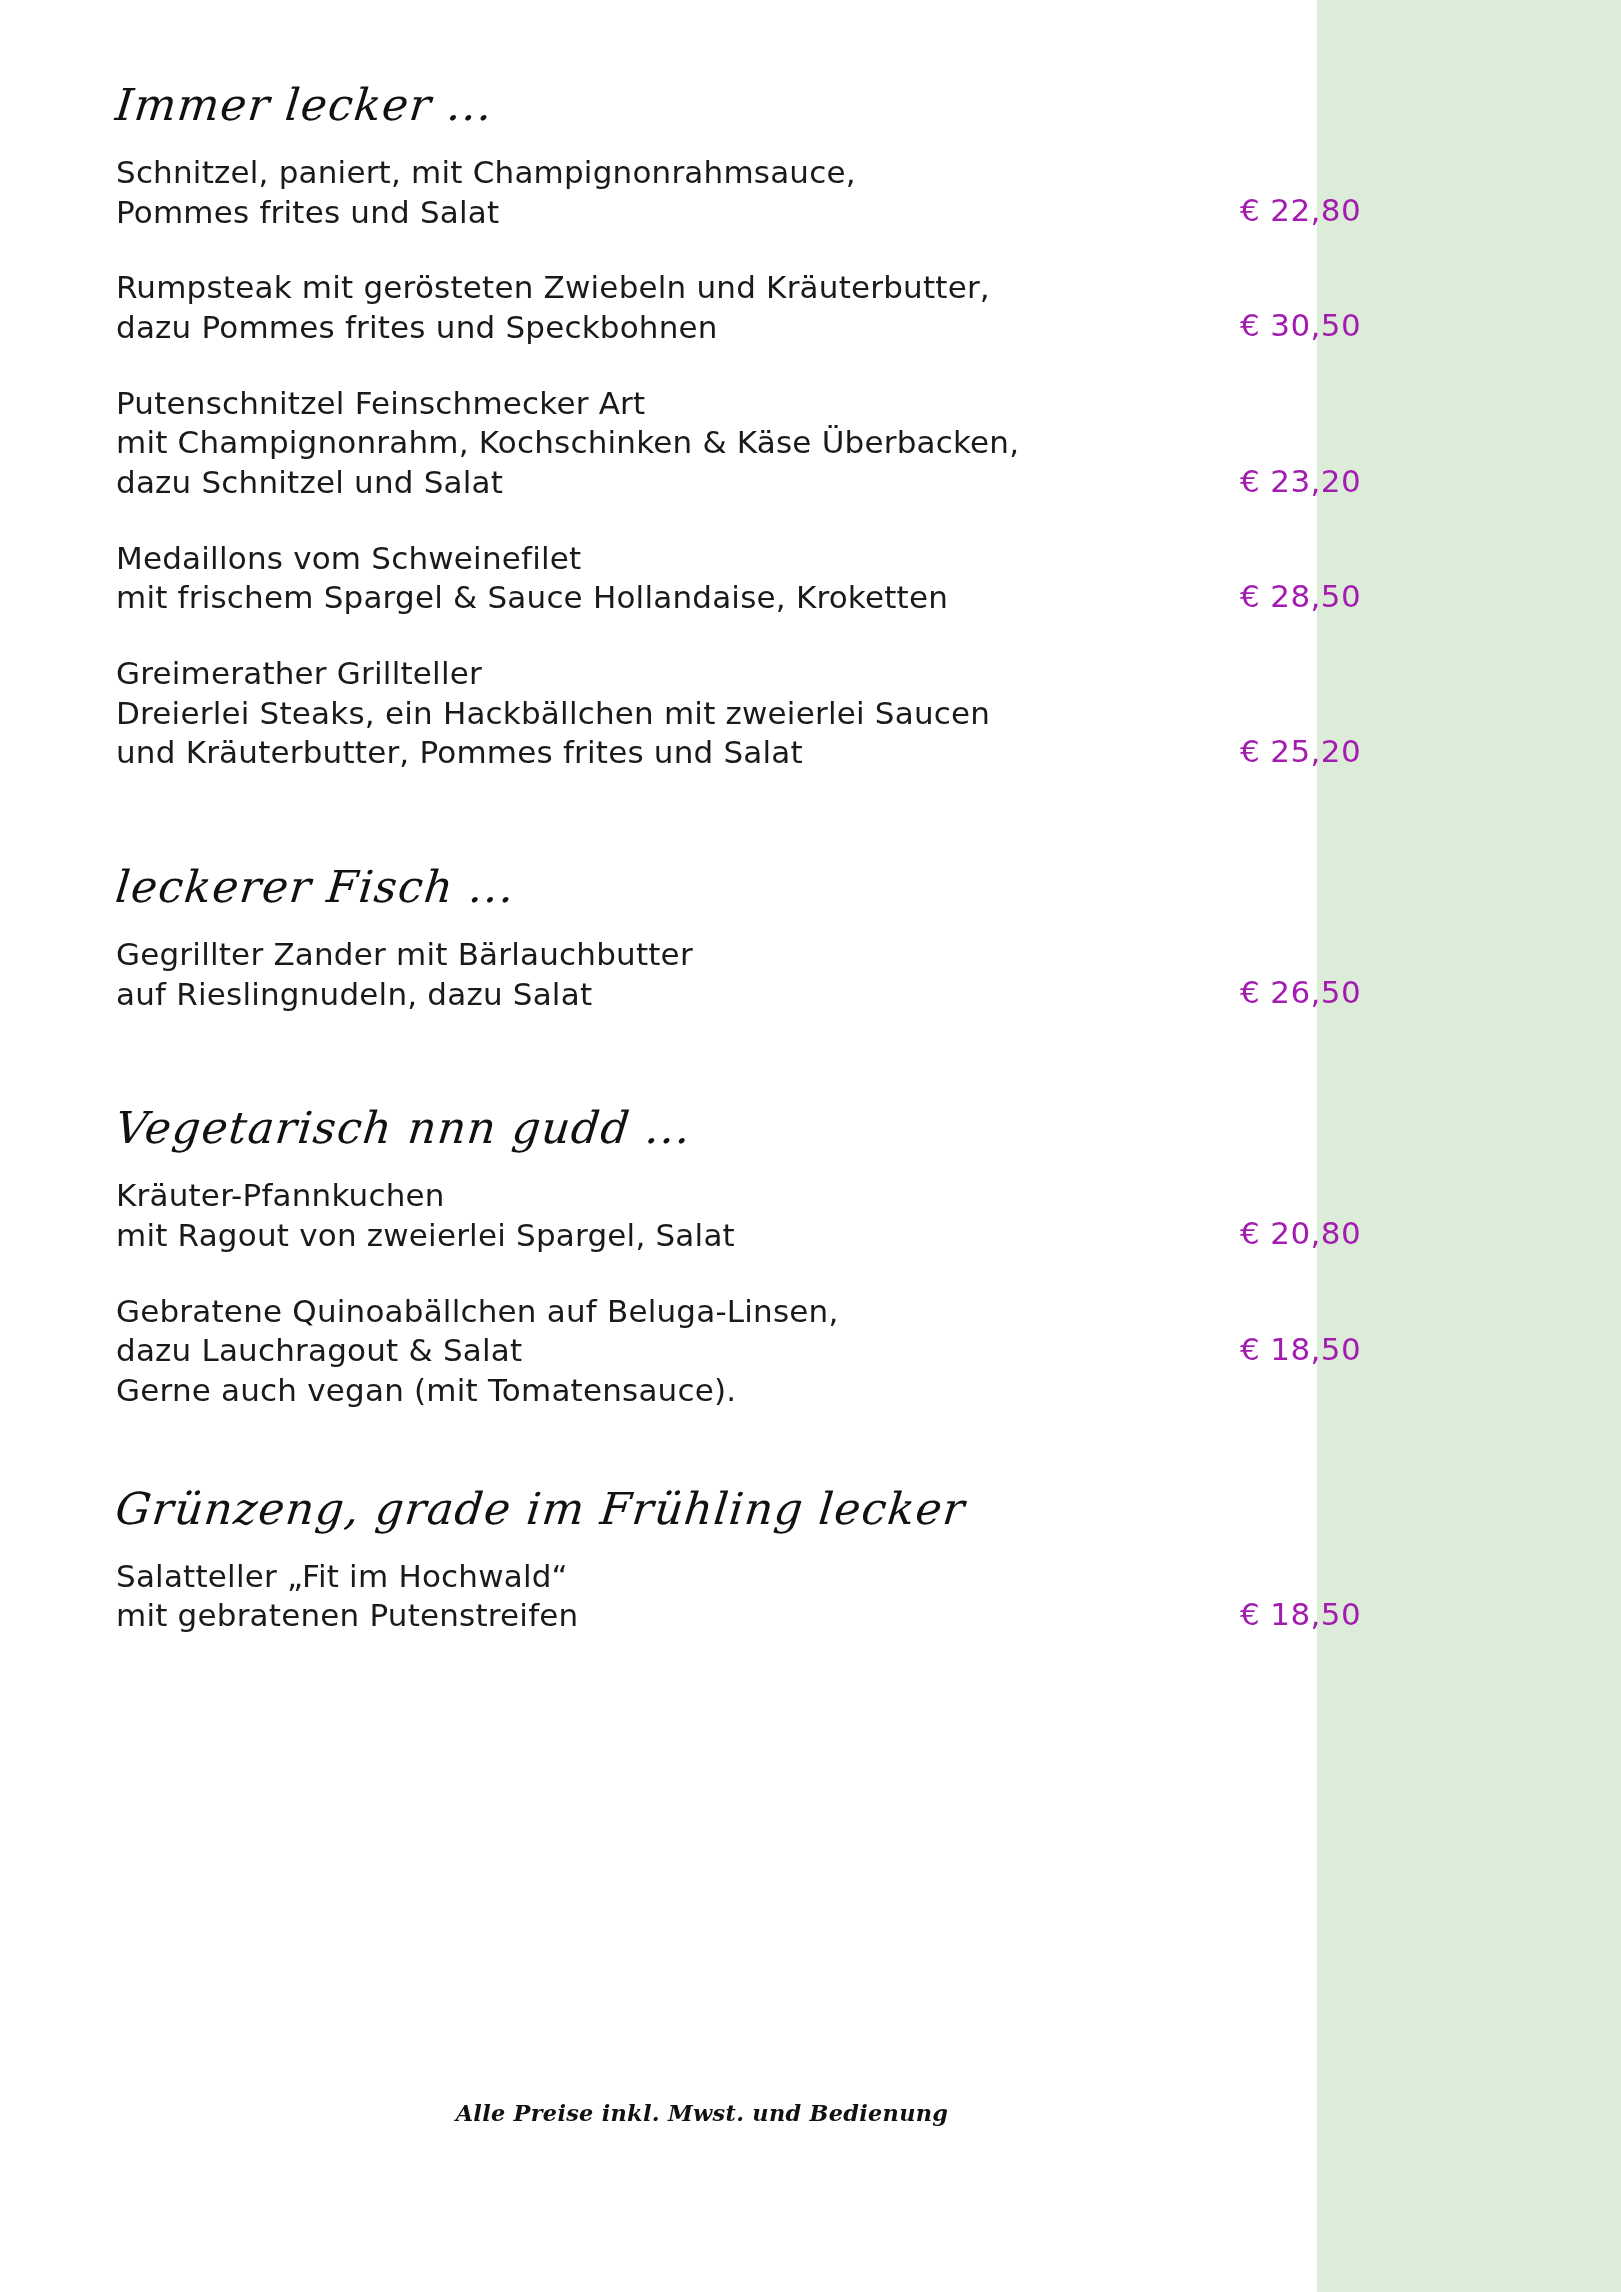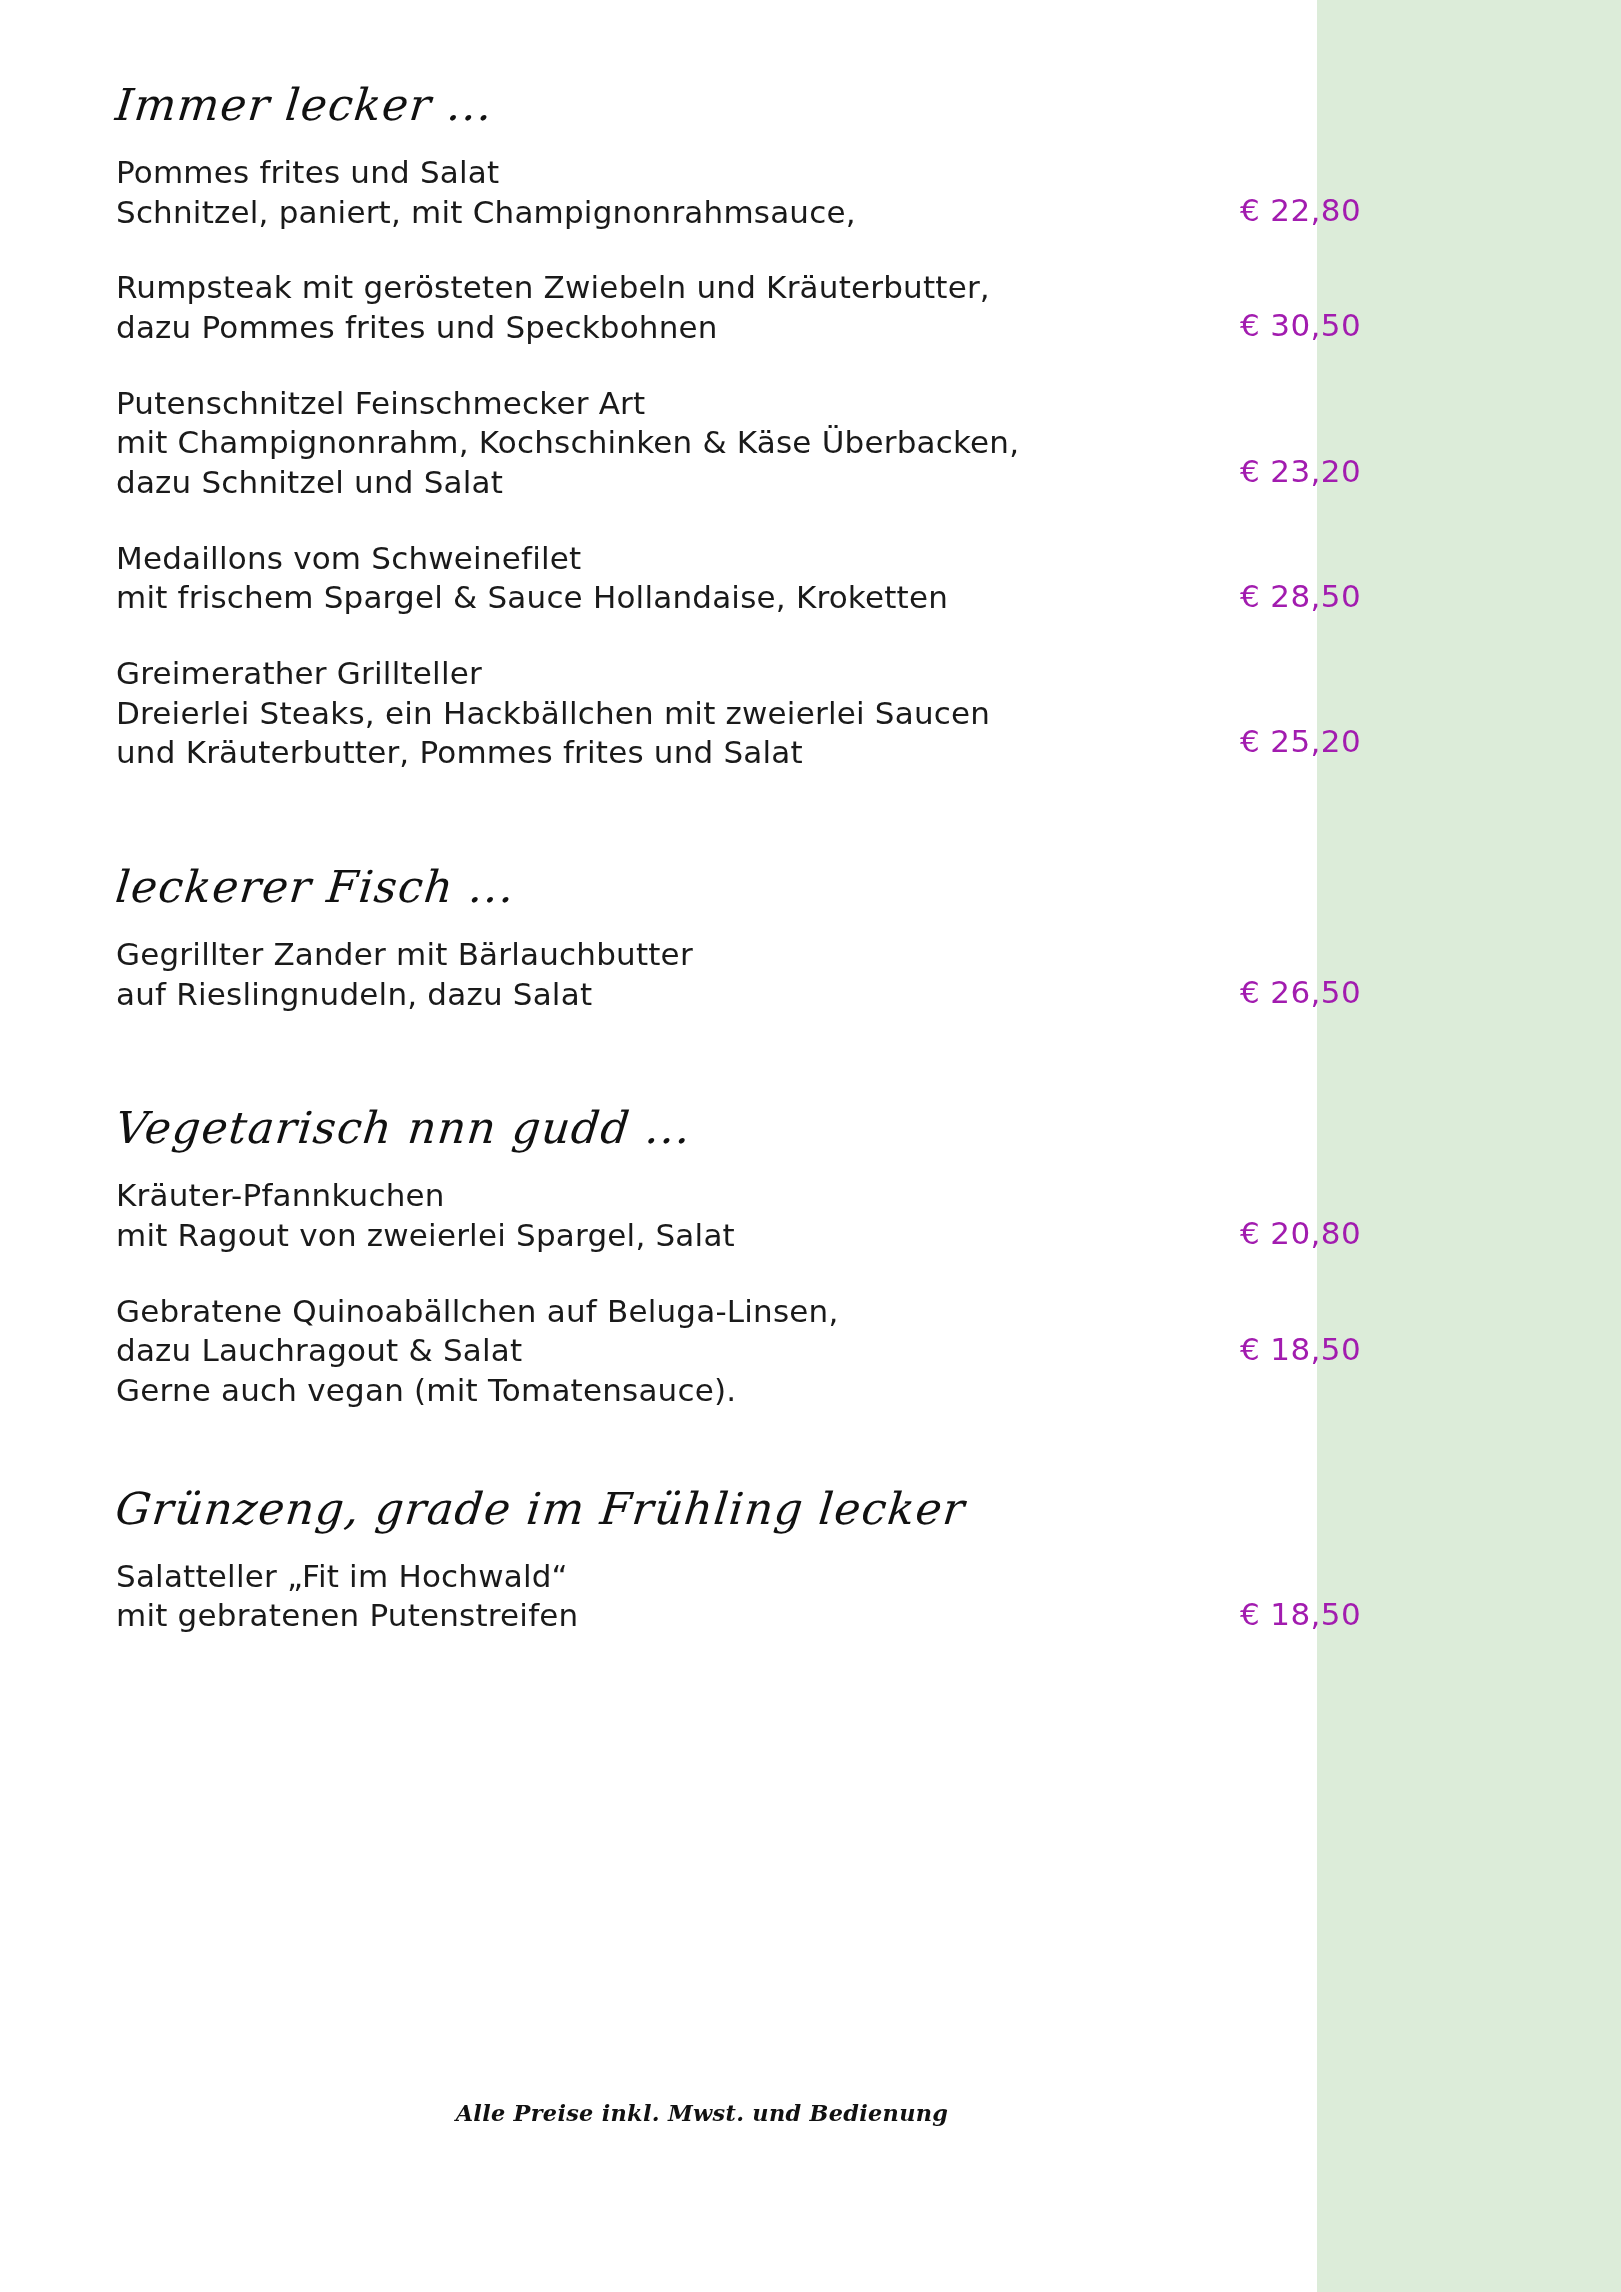--- a/index.html
+++ b/index.html
@@ -70,21 +70,21 @@
     color: #a21caf;
     white-space: nowrap;
     position: absolute;
     right: 161px;
     letter-spacing: 0.4px;
   }
   .item {
     position: relative;
   }
   .price-row-2 { top: 39px; }
-  .price-row-3 { top: 69px; text-align: right; }
+  .price-row-3 { top: 79px; text-align: right; }
 
   .gap-lg { height: 52px; }
   .gap-md { height: 36px; }
 
   .footer-note {
     position: absolute;
     left: 0;
     right: 0;
     top: 2100px;
     text-align: center;
@@ -104,22 +104,22 @@
 <div class="green-band" style="background: rgb(220, 236, 217);"></div>
 
 <div class="page">
 
   <div class="menu-section">
     <h2 class="section-heading first">Immer lecker ...</h2>
     <div class="items">
 
       <div class="item">
         <div class="item-lines">
+          <div class="item-line">Schnitzel, paniert, mit Champignonrahmsauce,</div>
           <div class="item-line">Pommes frites und Salat</div>
-          <div class="item-line">Schnitzel, paniert, mit Champignonrahmsauce,</div>
         </div>
         <div class="item-price price-row-2">€ 22,80</div>
       </div>
 
       <div class="item">
         <div class="item-lines">
           <div class="item-line">Rumpsteak mit gerösteten Zwiebeln und Kräuterbutter,</div>
           <div class="item-line">dazu Pommes frites und Speckbohnen</div>
         </div>
         <div class="item-price price-row-2">€ 30,50</div>

